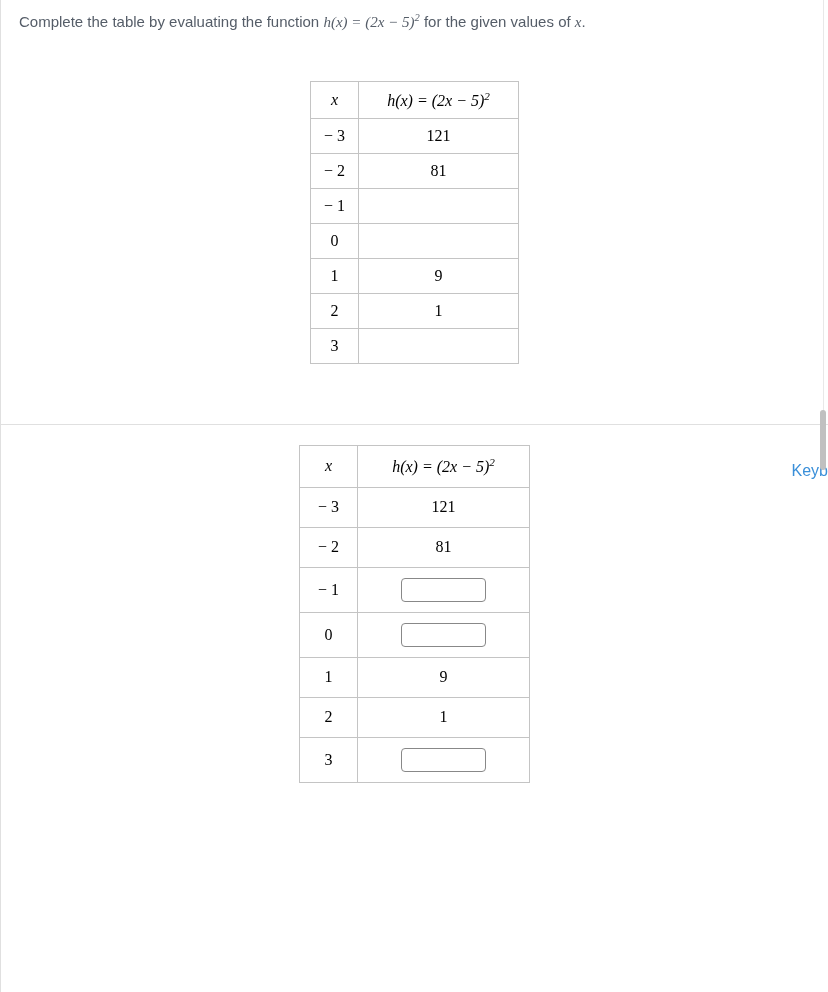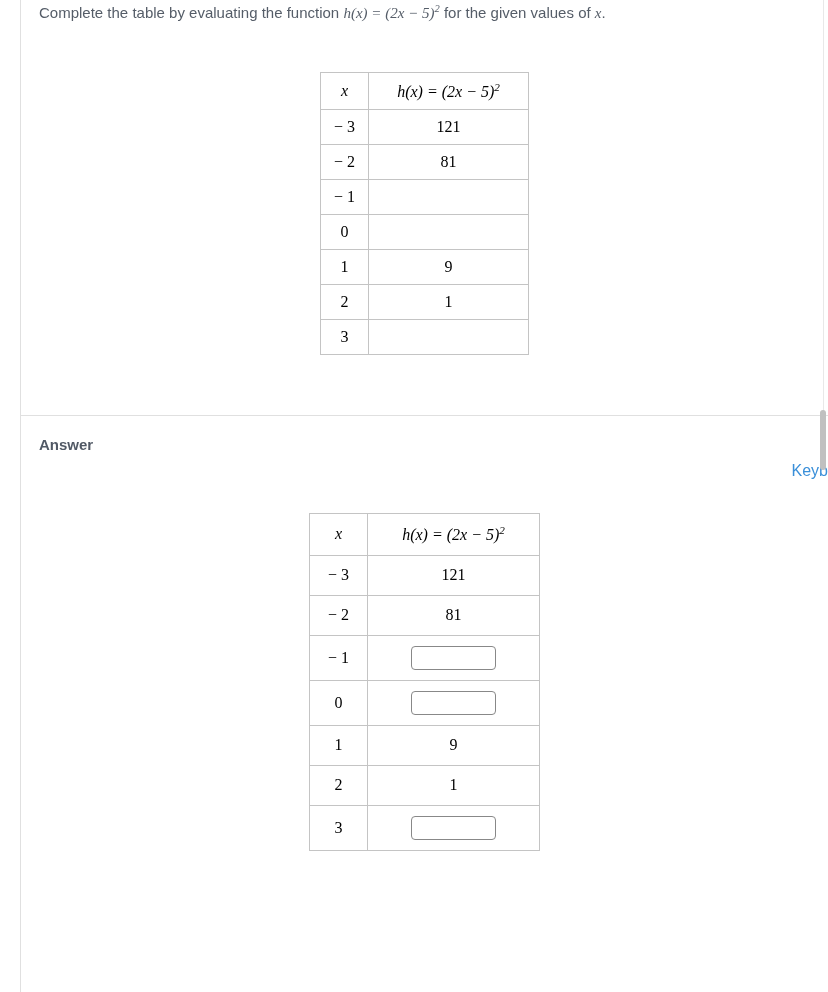--- a/index.html
+++ b/index.html
@@ -11,22 +11,22 @@
       font-family: -apple-system, BlinkMacSystemFont, "Segoe UI", Arial, sans-serif;
       background: #ffffff;
       width: 828px;
       height: 992px;
       position: relative;
       color: #525a66;
       overflow: hidden;
     }
     .main-container {
       border-left: 1px solid #e0e0e0;
-      margin-left: 20px;
-      padding-top: 3px;
+      margin-left: 0;
+      padding-top: 12px;
       height: 100%;
     }
     .question-section {
       padding: 0 18px 30px 18px;
       border-bottom: 1px solid #e0e0e0;
     }
     .question-text {
       font-size: 15px;
       color: #555d68;
       margin-bottom: 50px;
@@ -184,21 +184,20 @@
           <tr>
               <td class="col-x">3</td>
               <td class="col-hx"></td>
             </tr>
         </tbody>
       </table>
     </div>
   </div>
 
   <div class="answer-section">
-    <div class="answer-label">Answer</div>
 
     <div class="answer-table-wrapper">
       <table class="answer-table">
         <thead>
           <tr>
             <th class="col-x">x</th>
             <th class="col-hx"><span class="italic">h</span>(<span class="italic">x</span>) = (2<span class="italic">x</span> − 5)<sup>2</sup></th>
           </tr>
         </thead>
         <tbody>

